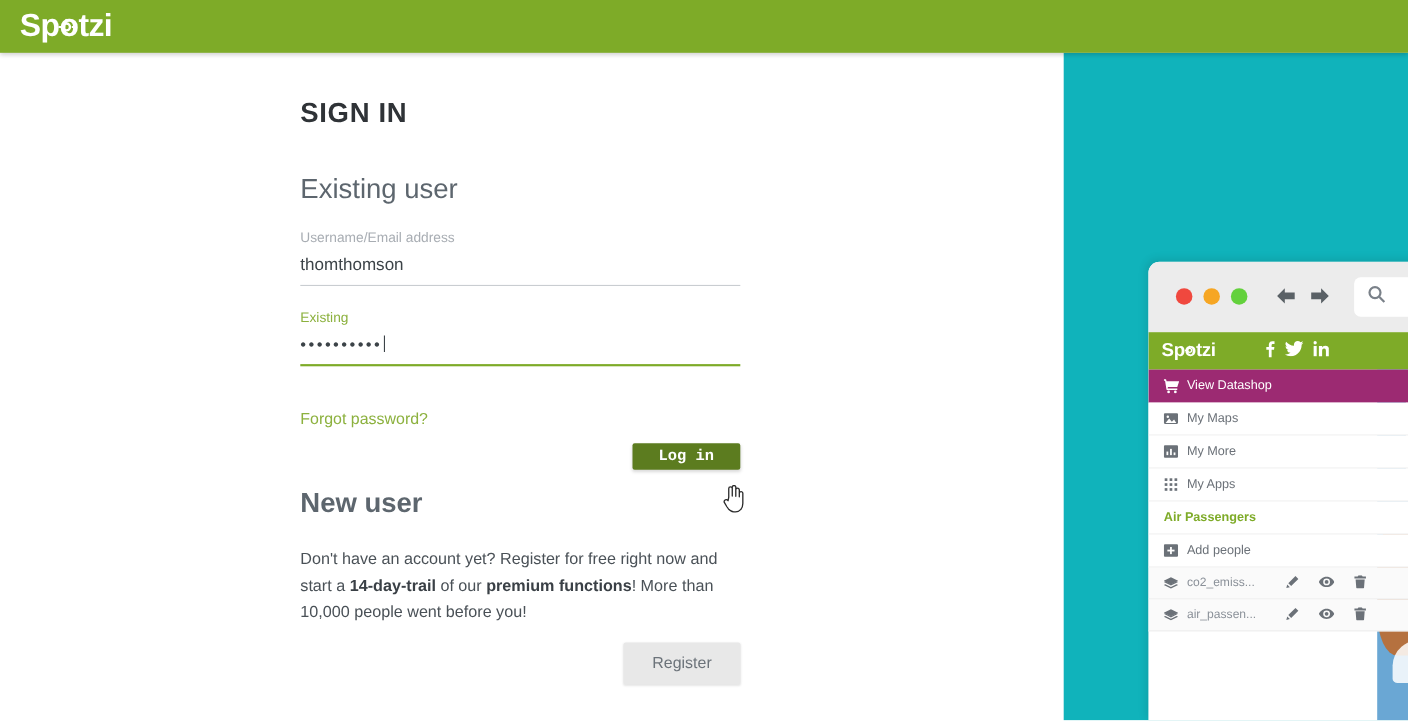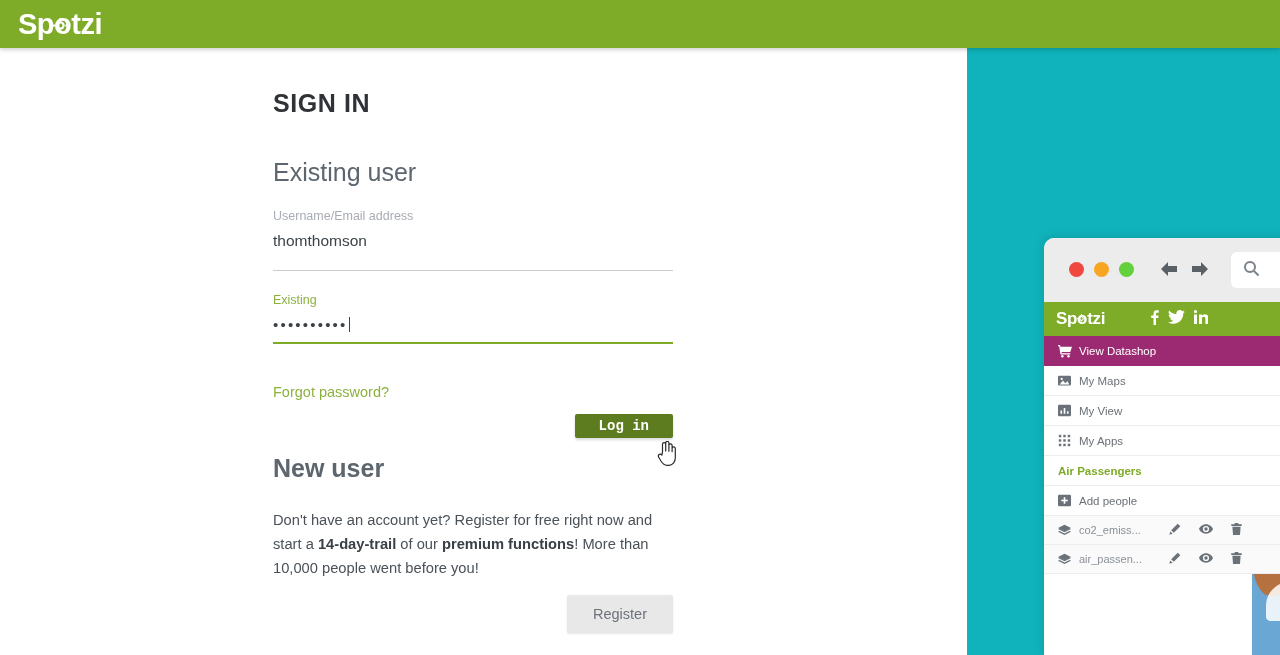--- a/index.html
+++ b/index.html
@@ -127,21 +127,21 @@
     letter-spacing: 0.6px; margin: 41px 0 0 0;
   }
   .section-head {
     font-size: 25px; color: #5d666e; font-weight: normal;
     margin: 40px 0 0 0;
   }
   .field { margin-top: 22px; width: 400px; }
   .field-label { font-size: 12.5px; color: #a8adb3; margin-bottom: 9px; }
   .field-label.active { color: #8cb13e; }
   .field-input {
-    font-size: 15.5px; color: #3c4348; padding-bottom: 20px;
+    font-size: 15.5px; color: #3c4348; padding-bottom: 9px;
     border-bottom: 1px solid #c9cdd1;
     position: relative; min-height: 26px;
   }
   .field-input.focused { border-bottom: 2px solid #7eab28; padding-bottom: 8px; }
   .pw-dots { letter-spacing: 2.2px; font-size: 15px; color: #3c4348; }
   .caret {
     display: inline-block; width: 1px; height: 15px; background: #3c4348;
     vertical-align: -2px; margin-left: 1px;
   }
   .forgot {
@@ -271,21 +271,21 @@
     </div>
     <div class="mock-item">
       <span class="ic">
         <svg width="13" height="13" viewBox="0 0 16 16">
             <rect x="0" y="1" width="16" height="14" rx="1.5" fill="currentColor"></rect>
             <rect x="3" y="8" width="2" height="4" fill="#fff"></rect>
             <rect x="7" y="5" width="2" height="7" fill="#fff"></rect>
             <rect x="11" y="9" width="2" height="3" fill="#fff"></rect>
           </svg>
       </span>
-      <span>My View</span>
+      <span>My More</span>
     </div>
     <div class="mock-item">
       <span class="ic">
         <svg width="13" height="13" viewBox="0 0 16 16">
           <g fill="currentColor">
             <rect x="1" y="1" width="3" height="3"></rect>
               <rect x="6.5" y="1" width="3" height="3"></rect>
               <rect x="12" y="1" width="3" height="3"></rect>
             <rect x="1" y="6.5" width="3" height="3"></rect>
               <rect x="6.5" y="6.5" width="3" height="3"></rect>

